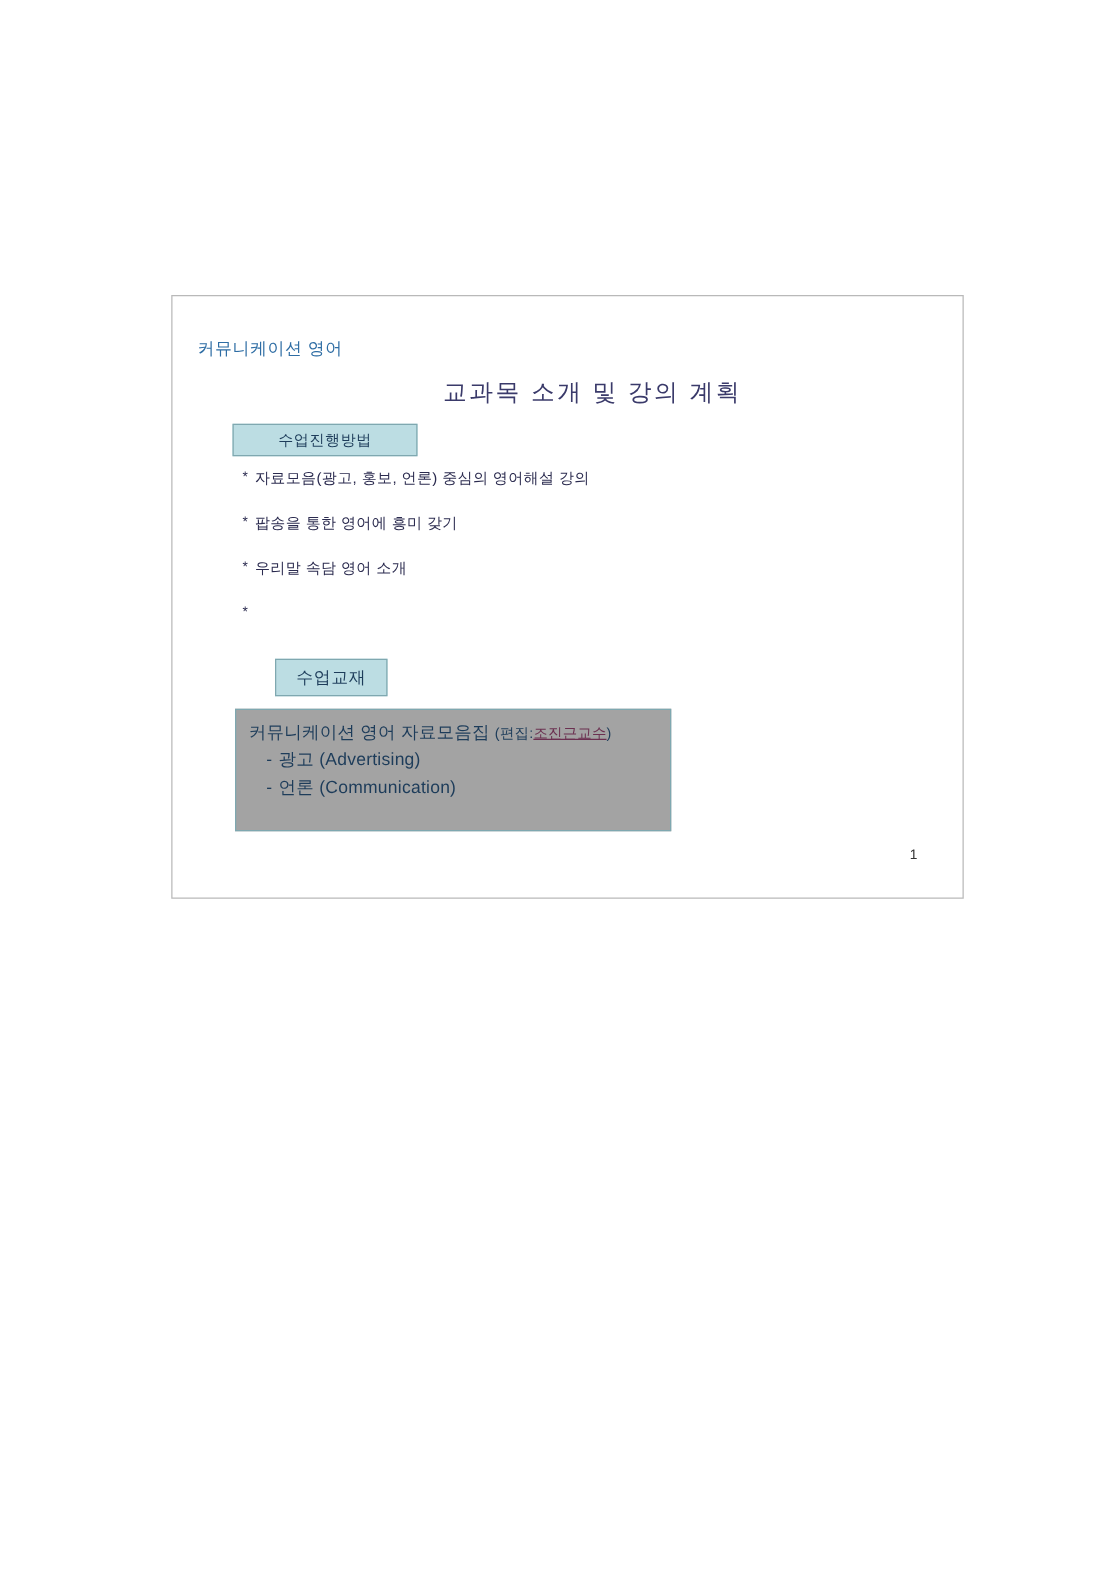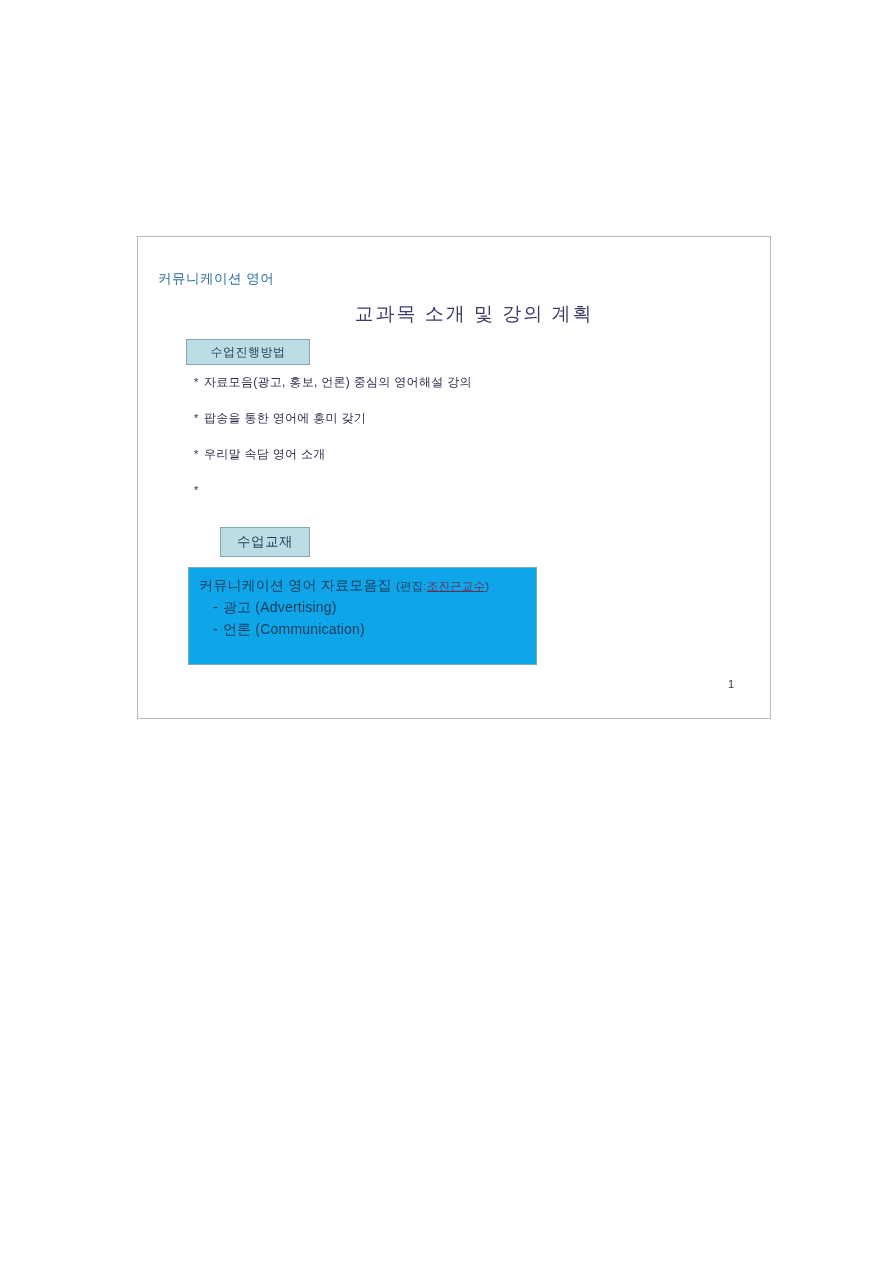--- a/index.html
+++ b/index.html
@@ -52,21 +52,21 @@
     border: 1px solid #7fa8b0;
     box-sizing: border-box;
     color: #1d3c5a;
     display: flex;
     align-items: center;
     justify-content: center;
   }
   .tag-method {
     left: 48px;
     top: 102px;
-    width: 124px;
+    width: 148px;
     height: 26px;
     font-size: 12px;
     letter-spacing: 0.5px;
   }
   .tag-material {
     left: 50px;
     top: 290px;
     width: 90px;
     height: 30px;
     font-size: 13.5px;
@@ -96,21 +96,21 @@
   }
   .bullet .txt {
     line-height: 14px;
   }
   .material-box {
     position: absolute;
     left: 50px;
     top: 330px;
     width: 349px;
     height: 98px;
-    background: #0ea5e9;
+    background: #a3a3a3;
     border: 1px solid #7fa8b0;
     box-sizing: border-box;
     padding: 9px 0 0 10px;
     color: #1d3c5a;
   }
   .material-title {
     font-size: 14px;
     letter-spacing: 0.2px;
     white-space: nowrap;
   }

